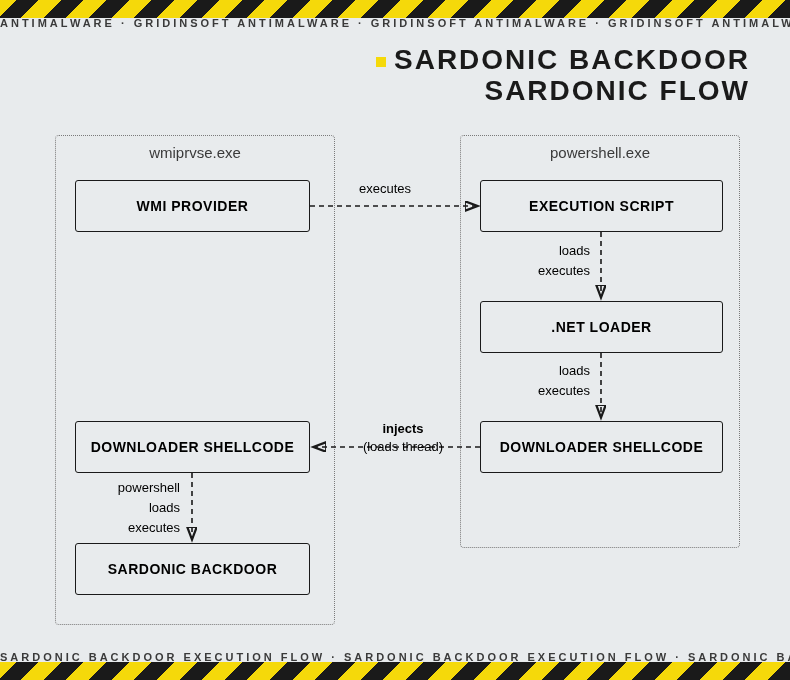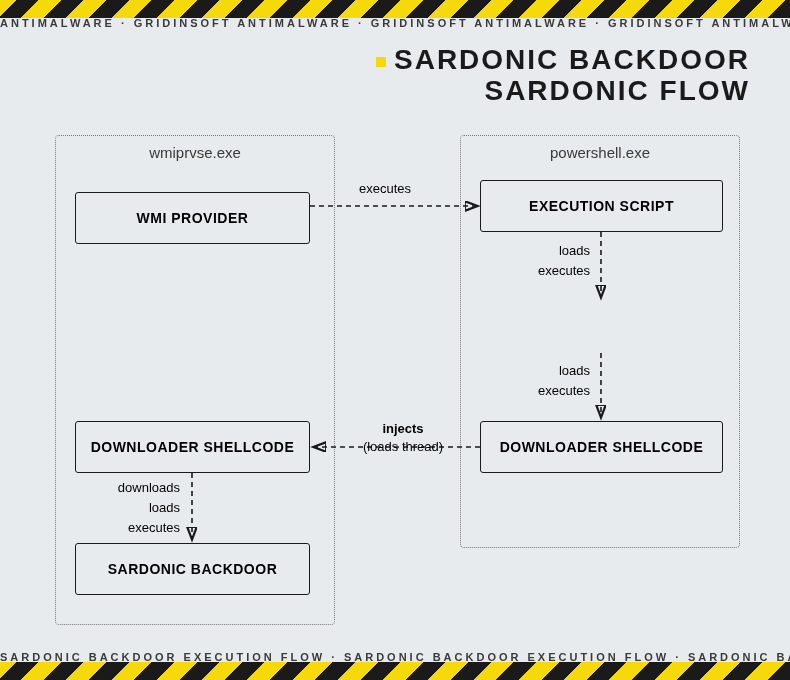--- a/index.html
+++ b/index.html
@@ -128,22 +128,23 @@
 
 <div class="canvas">
 
   <div class="proc-box" style="left:55px; top:15px; width:280px; height:490px;">
     <div class="proc-title">wmiprvse.exe</div>
   </div>
   <div class="proc-box" style="left:460px; top:15px; width:280px; height:413px;">
     <div class="proc-title">powershell.exe</div>
   </div>
 
-  <div class="node" style="left:75px; top:72px; width:235px; height:52px;">WMI PROVIDER</div>
+  <div class="node" style="left:75px; top:60px; width:235px; height:52px;">WMI PROVIDER</div>
   <div class="node" style="left:480px; top:60px; width:243px; height:52px;">EXECUTION SCRIPT</div>
+  <div class="node" style="left:480px; top:181px; width:243px; height:52px;">.NET LOADER</div>
   <div class="node" style="left:480px; top:301px; width:243px; height:52px;">DOWNLOADER SHELLCODE</div>
   <div class="node" style="left:75px; top:301px; width:235px; height:52px;">DOWNLOADER SHELLCODE</div>
   <div class="node" style="left:75px; top:423px; width:235px; height:52px;">SARDONIC BACKDOOR</div>
 
   <svg class="arrows">
     <defs>
       <marker id="arr" markerWidth="10" markerHeight="10" refX="7" refY="3" orient="auto">
         <path d="M0,0 L8,3 L0,6 Z" fill="none" stroke="#1a1a1a" stroke-width="1.4" stroke-linejoin="miter"></path>
       </marker>
     </defs>
@@ -163,20 +164,20 @@
 
   <div class="edge-label" style="left:515px; top:122px; width:75px;">loads</div>
   <div class="edge-label" style="left:515px; top:142px; width:75px;">executes</div>
 
   <div class="edge-label" style="left:515px; top:242px; width:75px;">loads</div>
   <div class="edge-label" style="left:515px; top:262px; width:75px;">executes</div>
 
   <div class="edge-label" style="left:348px; top:300px; width:110px; text-align:center;font-weight:bold;">injects</div>
   <div class="edge-label" style="left:348px; top:318px; width:110px; text-align:center;">(loads thread)</div>
 
-  <div class="edge-label" style="left:95px; top:359px; width:85px;">downloads</div>
+  <div class="edge-label" style="left:95px; top:359px; width:85px;">powershell</div>
   <div class="edge-label" style="left:95px; top:379px; width:85px;">loads</div>
   <div class="edge-label" style="left:95px; top:399px; width:85px;">executes</div>
 
 </div>
 
 <div class="ribbon ribbon-bottom">SARDONIC BACKDOOR EXECUTION FLOW  ·  SARDONIC BACKDOOR EXECUTION FLOW  ·  SARDONIC BACKDOOR EXECUT</div>
 <div class="hazard-strip hazard-bottom"></div>
 
 </body></html>

